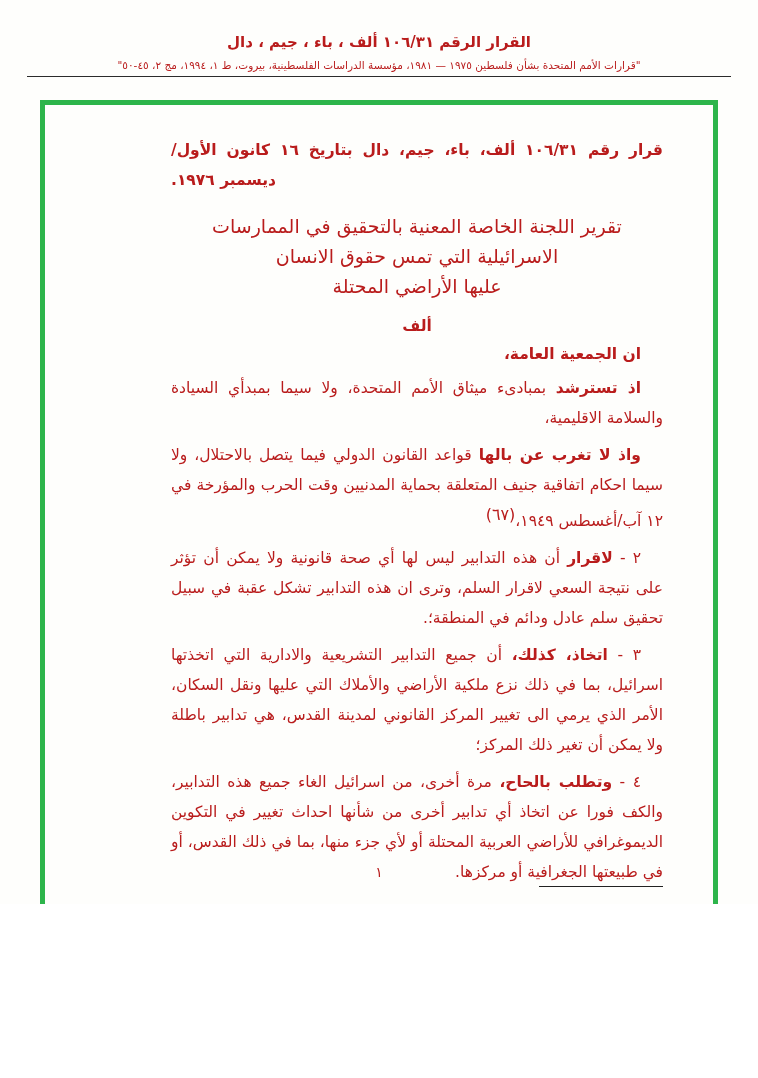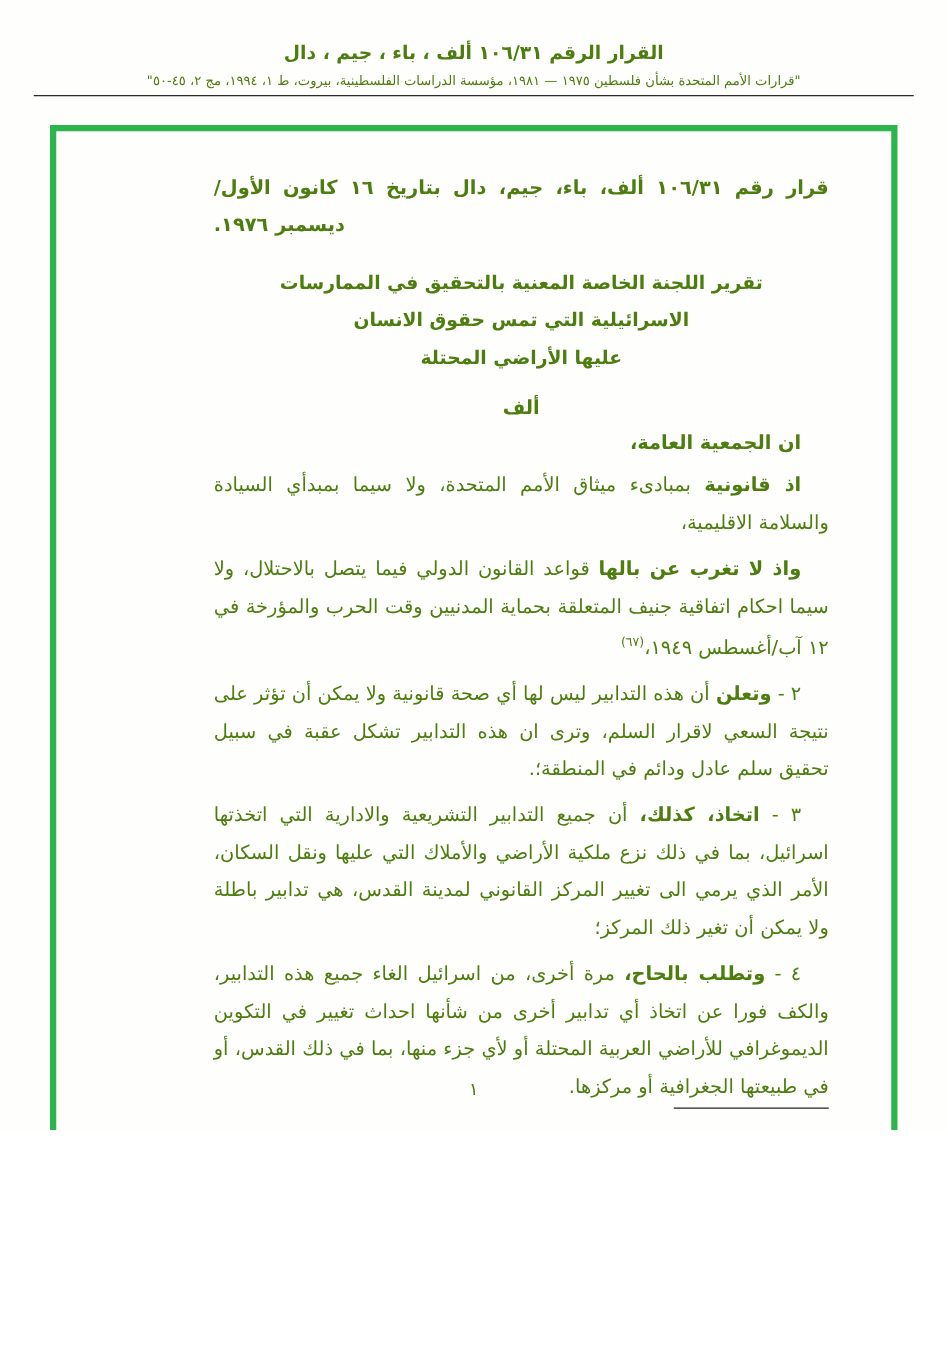--- a/index.html
+++ b/index.html
@@ -1,21 +1,21 @@
 <!DOCTYPE html>
 <html lang="ar" style="--frame-green: #2db54b;"><head>
 <meta charset="utf-8">
 <style>
   html, body { margin: 0; padding: 0; background: #ffffff; }
   .page {
     position: relative;
     width: 758px;
     height: 904px;
     background: #fefefc;
-    color: #4d7c0f;
+    color: #b91c1c;
     direction: rtl;
     font-family: "DejaVu Sans", sans-serif;
     overflow: hidden;
   }
   .doc-header {
     position: absolute;
     top: 33px;
     left: 0;
     right: 0;
     text-align: center;
@@ -49,39 +49,39 @@
   .opener {
     font-weight: bold;
     font-size: 15.5px;
     line-height: 30px;
   }
   .opener-line-1 { text-align: justify; text-align-last: justify; }
   .opener-line-2 { text-align: left; }
   .doc-title {
     margin: 16px 0 10px 0;
     text-align: center;
-    font-weight: bold;
-    font-size: 15px;
+    font-weight: normal;
+    font-size: 19px;
     line-height: 30px;
   }
   .section-label {
     margin: 16px 0 4px 0;
     text-align: center;
     font-weight: bold;
     font-size: 15.5px;
   }
   .para {
     margin: 0 0 7px 0;
     font-size: 15.5px;
     line-height: 30px;
     text-indent: 22px;
   }
   .para.intro { margin-bottom: 4px; font-weight: bold; }
   .para .num { font-weight: normal; }
-  .ref { font-size: 10px; }
+  .ref { font-size: 16px; }
   .footnote-rule {
     position: absolute;
     top: 781px;
     right: 50px;
     width: 124px;
     border-top: 1.5px solid #222222;
   }
   .footnote {
     position: absolute;
     top: 792px;
@@ -123,26 +123,26 @@
     <div class="doc-title">
       <div>تقرير اللجنة الخاصة المعنية بالتحقيق في الممارسات</div>
       <div>الاسرائيلية التي تمس حقوق الانسان</div>
       <div>عليها الأراضي المحتلة</div>
     </div>
 
     <div class="section-label">ألف</div>
 
     <p class="para intro"><strong>ان الجمعية العامة،</strong></p>
 
-    <p class="para"><strong>اذ قانونية</strong><span> بمبادىء ميثاق الأمم المتحدة، ولا سيما بمبدأي السيادة والسلامة الاقليمية،</span></p>
+    <p class="para"><strong>اذ تسترشد</strong><span> بمبادىء ميثاق الأمم المتحدة، ولا سيما بمبدأي السيادة والسلامة الاقليمية،</span></p>
 
     <p class="para"><strong>واذ لا تغرب عن بالها</strong><span> قواعد القانون الدولي فيما يتصل بالاحتلال، ولا سيما احكام اتفاقية جنيف المتعلقة بحماية المدنيين وقت الحرب والمؤرخة في ١٢ آب/أغسطس ١٩٤٩،</span><sup class="ref">(٦٧)</sup></p>
 
 
-    <p class="para"><span class="num">٢ - </span><strong>وتعلن</strong><span> أن هذه التدابير ليس لها أي صحة قانونية ولا يمكن أن تؤثر على نتيجة السعي لاقرار السلم، وترى ان هذه التدابير تشكل عقبة في سبيل تحقيق سلم عادل ودائم في المنطقة؛.</span></p>
+    <p class="para"><span class="num">٢ - </span><strong>لاقرار</strong><span> أن هذه التدابير ليس لها أي صحة قانونية ولا يمكن أن تؤثر على نتيجة السعي لاقرار السلم، وترى ان هذه التدابير تشكل عقبة في سبيل تحقيق سلم عادل ودائم في المنطقة؛.</span></p>
 
     <p class="para"><span class="num">٣ - </span><strong>اتخاذ، كذلك،</strong><span> أن جميع التدابير التشريعية والادارية التي اتخذتها اسرائيل، بما في ذلك نزع ملكية الأراضي والأملاك التي عليها ونقل السكان، الأمر الذي يرمي الى تغيير المركز القانوني لمدينة القدس، هي تدابير باطلة ولا يمكن أن تغير ذلك المركز؛</span></p>
 
     <p class="para"><span class="num">٤ - </span><strong>وتطلب بالحاح،</strong><span> مرة أخرى، من اسرائيل الغاء جميع هذه التدابير، والكف فورا عن اتخاذ أي تدابير أخرى من شأنها احداث تغيير في التكوين الديموغرافي للأراضي العربية المحتلة أو لأي جزء منها، بما في ذلك القدس، أو في طبيعتها الجغرافية أو مركزها.</span></p>
 
     <div class="footnote-rule"></div>
     <p class="footnote">(٦٧) الأمم المتحدة، مجموعة المعاهدات، المجلد ٧٥، رقم ٩٧٣، ص ٢٨٧.</p>
 
   </section>
 

